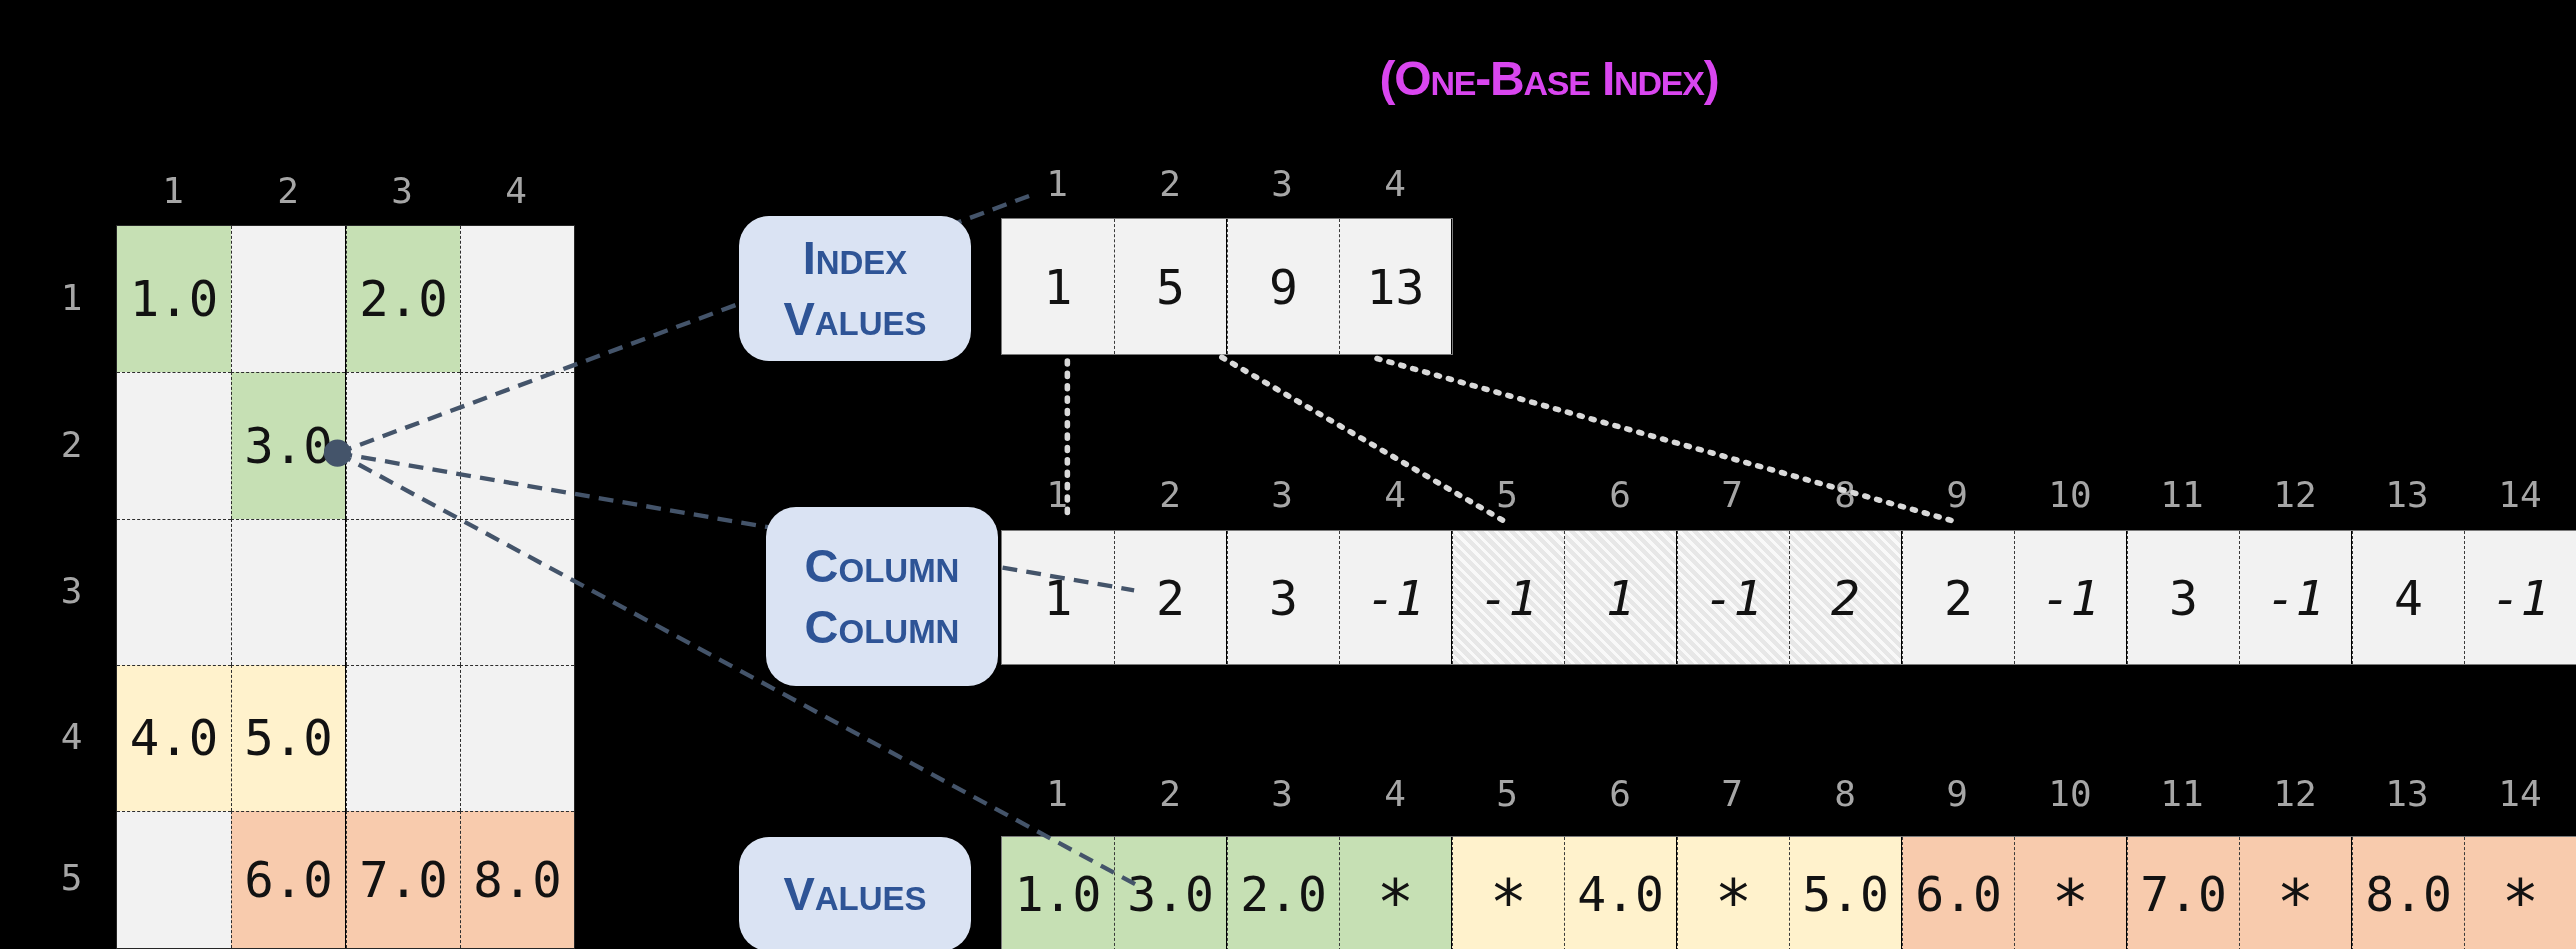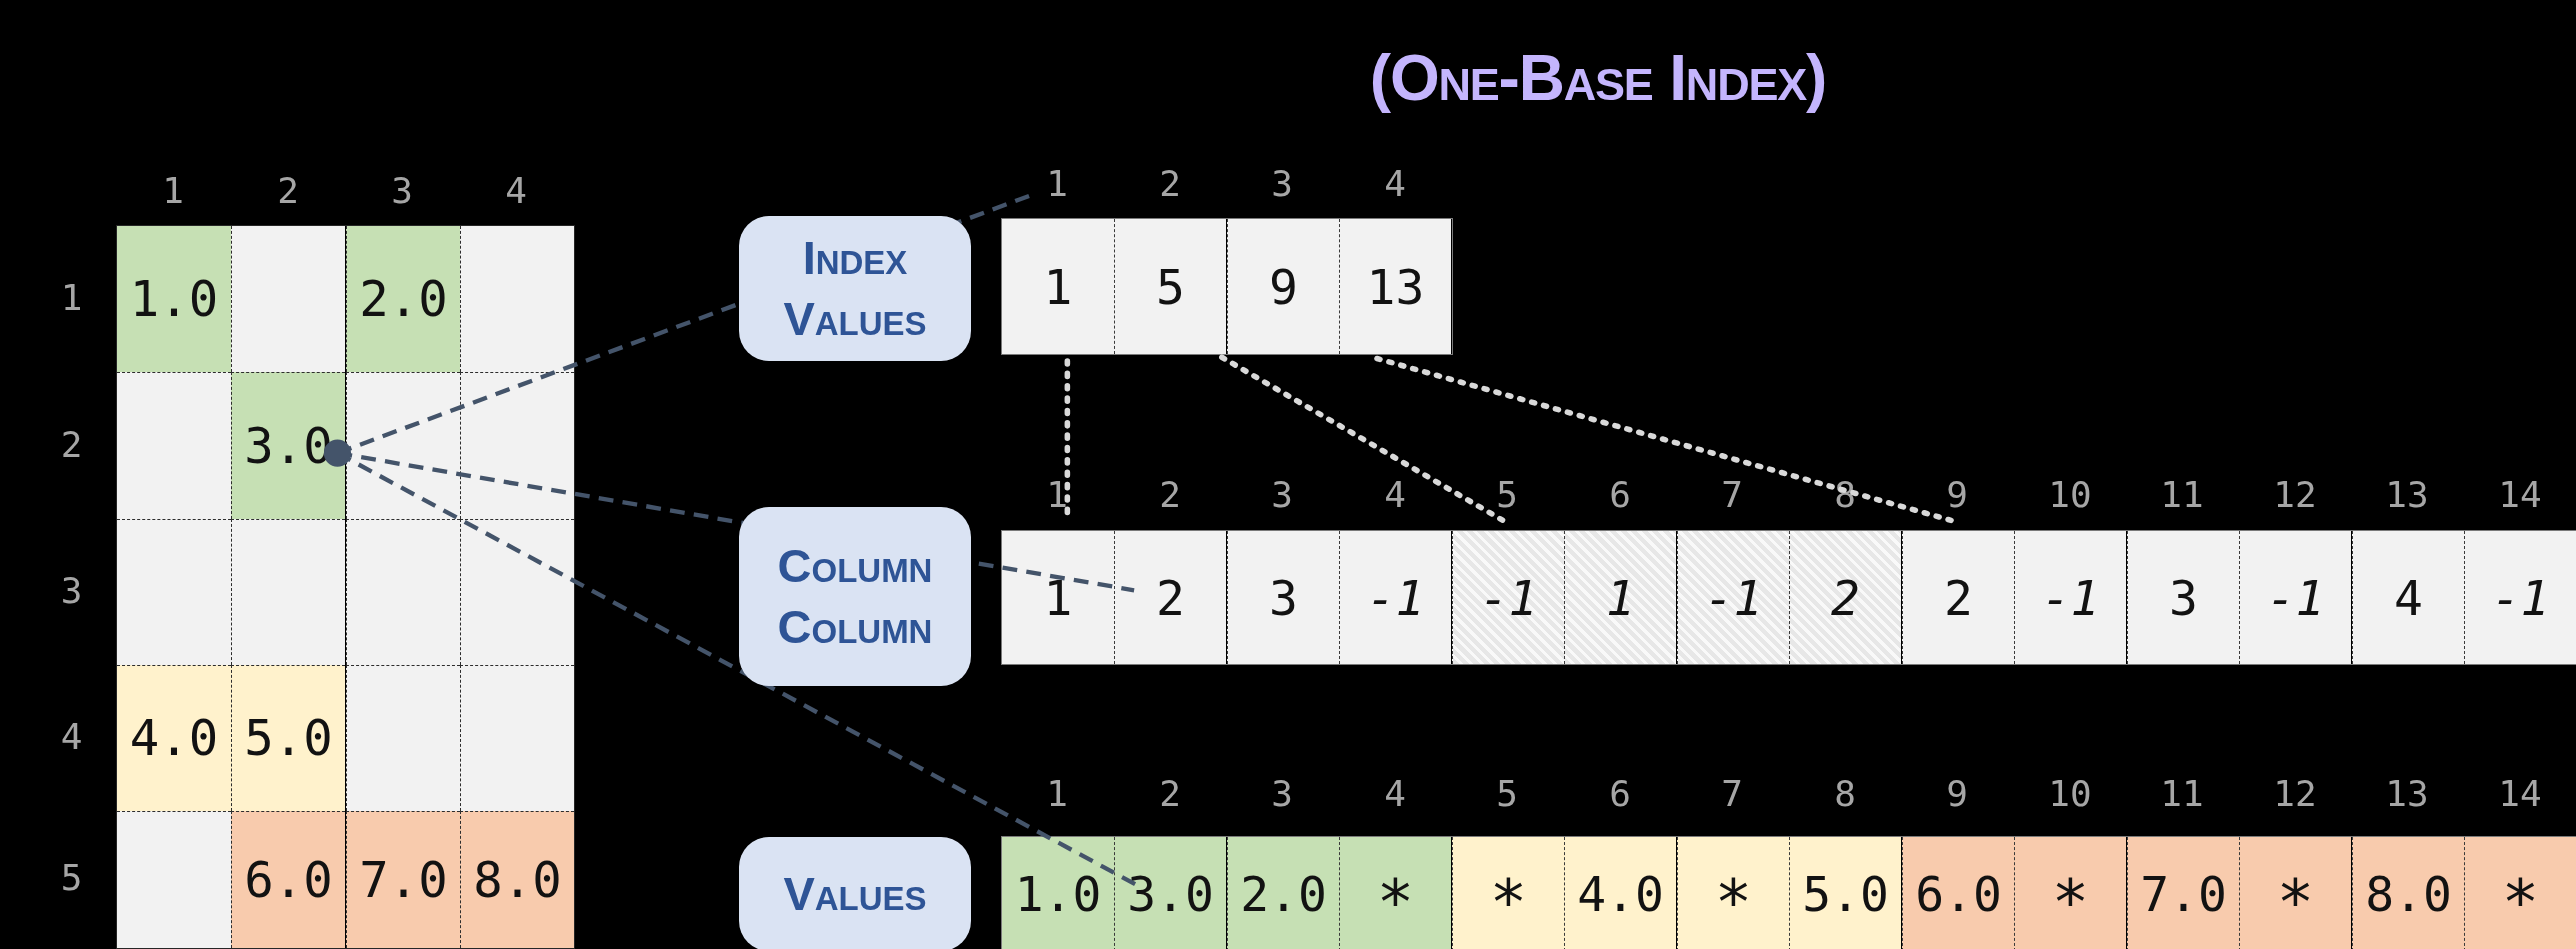--- a/index.html
+++ b/index.html
@@ -1,21 +1,21 @@
 <!DOCTYPE html>
 <html style="font-size:10px"><head>
 <meta charset="utf-8">
 <style>
   html,body{margin:0;padding:0;background:#000;}
   #stage{position:relative;width:2576px;height:950px;background:#000;overflow:hidden;
          font-family:"Liberation Sans",sans-serif;}
   
-  .big-title{position:absolute;left:1598px;top:32px;height:93px;line-height:93px;
-    transform:translateX(-50%);font-variant:small-caps;font-weight:bold;font-size:64px;
-    letter-spacing:-1.2px;color:#c4b5fd;white-space:nowrap;}
+  .big-title{position:absolute;left:1549px;top:32px;height:93px;line-height:93px;
+    transform:translateX(-50%);font-variant:small-caps;font-weight:bold;font-size:48px;
+    letter-spacing:-1.2px;color:#d946ef;white-space:nowrap;}
   
   .num{font-family:"DejaVu Sans Mono","Liberation Mono",monospace;}
   .hdr{position:absolute;height:46px;line-height:46px;text-align:center;
     font-size:36px;color:#a6a6a6;}
   .cell{position:absolute;display:flex;align-items:center;justify-content:center;
     font-size:48px;color:#121212;background:#f2f2f2;box-sizing:border-box;}
   .cell.it{font-style:italic;}
   .bg-green{background:#c6e0b4;}
   .bg-yellow{background:#fff2cc;}
   .bg-orange{background:#f8cbad;}
@@ -183,21 +183,21 @@
       <line x1="1977" y1="578" x2="2432" y2="842"></line>
       <line x1="2228" y1="580" x2="3168" y2="845"></line>
     </g>
     <circle cx="546" cy="733" r="22" fill="#44546a"></circle>
   </svg>
 
   <div class="label-box" style="top:216px;height:145px;">
     <span>Index</span>
     <span>Values</span>
   </div>
-  <div class="label-box" style="top:507px;height:179px;">
+  <div class="label-box" style="top:507px;height:179px;margin-left:27px;">
     <span>Column</span>
     <span>Column</span>
   </div>
   <div class="label-box" style="top:837px;height:114px;">
     <span>Values</span>
   </div>
 
 </div>
 
 

